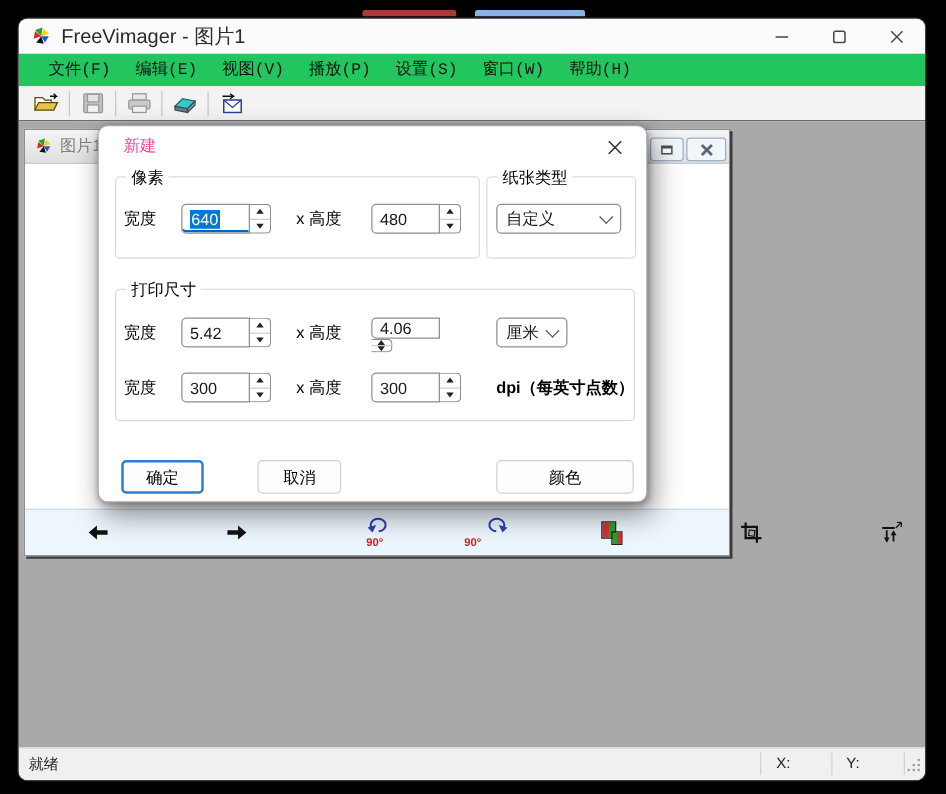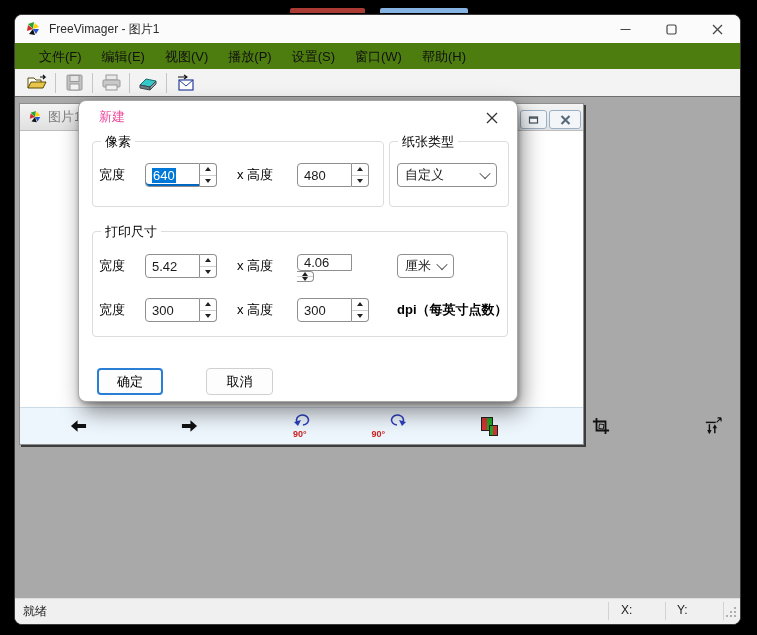--- a/index.html
+++ b/index.html
@@ -8,25 +8,25 @@
   
   .sliver{position:absolute;top:8px;height:5px;border-radius:2px 2px 0 0;}
   .sliver.red{left:290px;width:75px;background:#a93a34;}
   .sliver.blue{left:380px;width:88px;background:#86b4e2;}
 
   
   .app{position:absolute;left:14px;top:14px;width:727px;height:611px;background:#f3f3f3;
        border-radius:8px;overflow:hidden;display:flex;flex-direction:column;border:1px solid #3a3a3a;box-sizing:border-box;}
   .titlebar{height:28px;background:#fbfbfb;display:flex;align-items:center;flex:0 0 auto;}
   .titlebar .appicon{margin:0 8px 0 10px;display:flex;}
-  .titlebar .title{font-size:12px;color:#2b2b2b;}
+  .titlebar .title{font-size:16px;color:#2b2b2b;}
   .wincontrols{margin-left:auto;display:flex;height:100%;}
   .wc{width:46px;height:100%;display:flex;align-items:center;justify-content:center;}
 
-  .menubar{height:26px;background:#4d7c0f;display:flex;align-items:flex-end;padding-left:14px;flex:0 0 auto;}
+  .menubar{height:26px;background:#22c55e;display:flex;align-items:flex-start;padding-left:14px;flex:0 0 auto;font-family:Liberation Mono, monospace;}
   .menuitem{font-size:13px;padding:3px 10px;color:#111;}
 
   .toolbar{height:27px;background:#f3f3f3;display:flex;align-items:center;padding-left:8px;
            border-bottom:1px solid #6e6e6e;flex:0 0 auto;}
   .tbtn{width:28px;height:22px;display:flex;align-items:center;justify-content:center;}
   .tsep{width:1px;height:20px;background:#c6c6c6;margin:0 4px;}
 
   .mdi{flex:1 1 auto;background:#a9a9a9;position:relative;}
 
   
@@ -409,20 +409,21 @@
               </div>
             <div class="spin-down">
                 <i class="tri-down"></i>
               </div>
           </div>
         </div>
         <span class="flabel" style="left:318px;top:197px;font-weight:bold;">dpi（每英寸点数）</span>
 
         <div class="dlg-btn default" style="left:18px;top:267px;width:66px;">确定</div>
         <div class="dlg-btn" style="left:127px;top:267px;width:67px;">取消</div>
+        <div class="dlg-btn" style="left:318px;top:267px;width:110px;">颜色</div>
       </div>
 
     </div>
 
     <div class="statusbar">
       <span class="sb-ready">就绪</span>
       <span class="sb-div" style="left:593px;"></span>
       <span class="sb-x">X:</span>
       <span class="sb-div" style="left:650px;"></span>
       <span class="sb-y">Y:</span>

